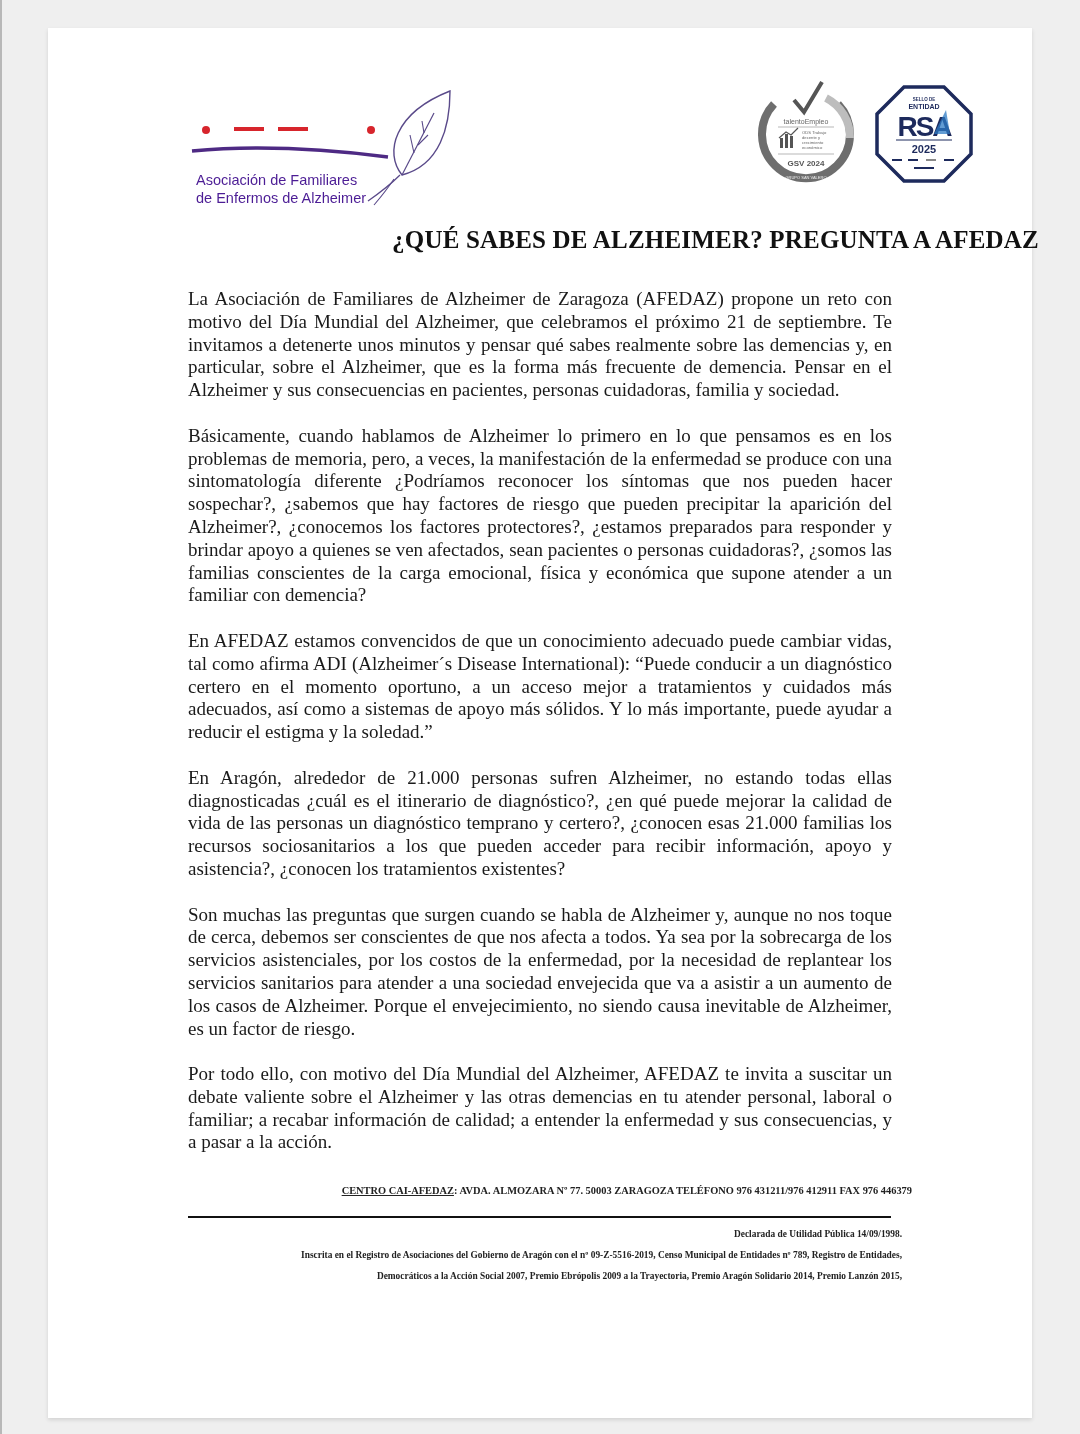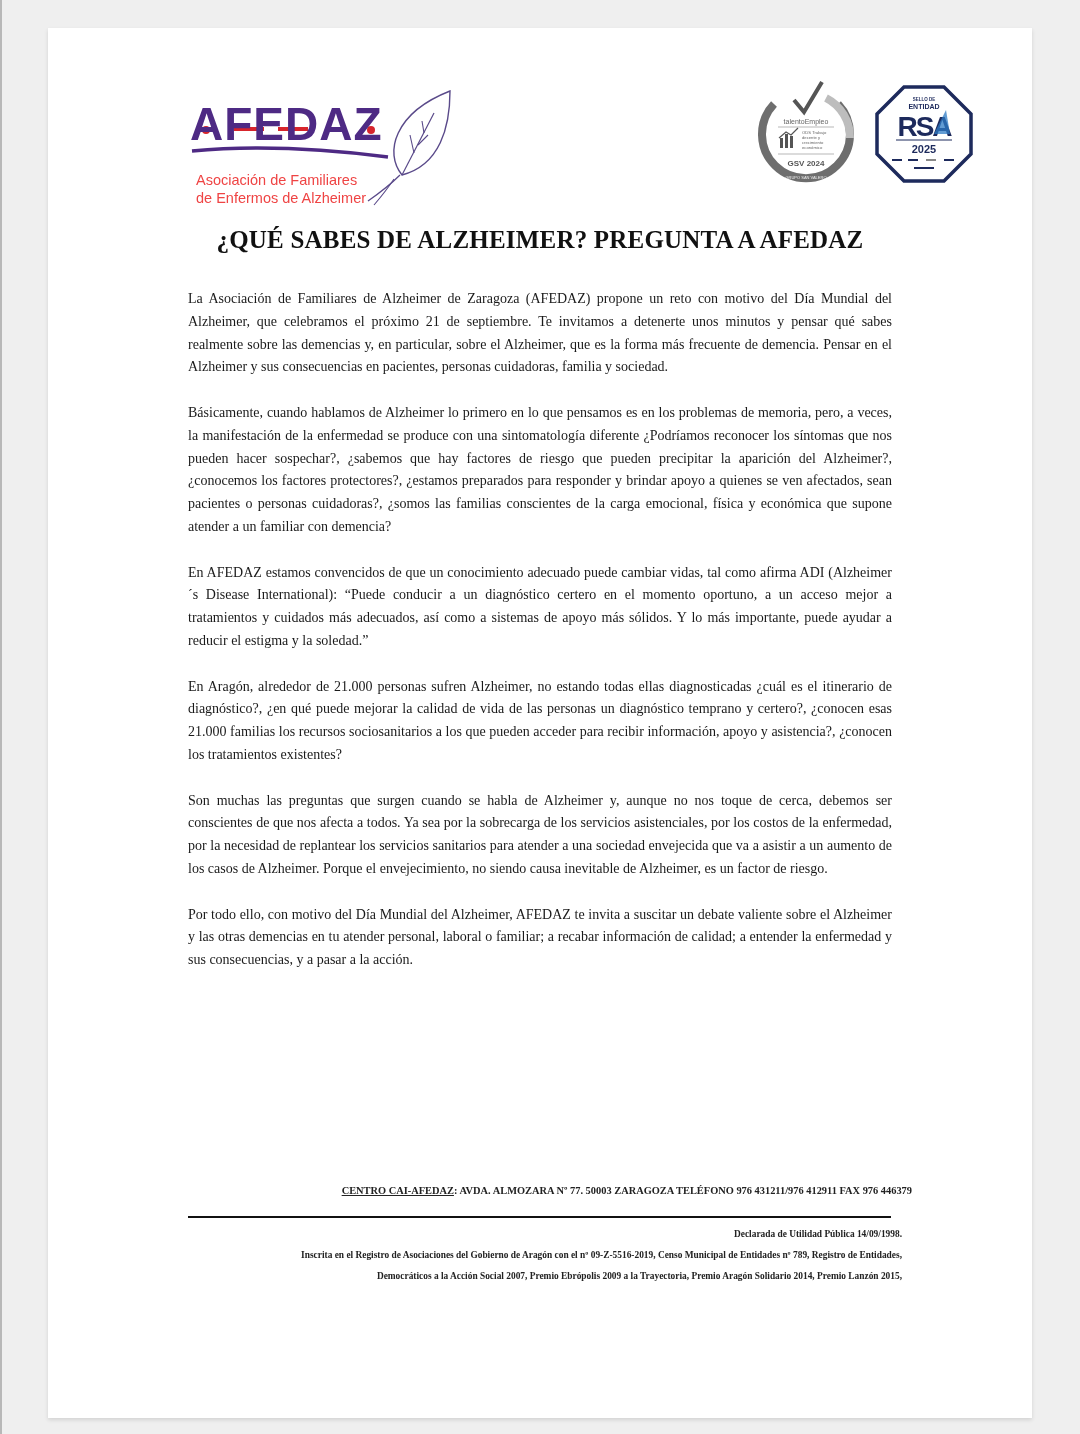--- a/index.html
+++ b/index.html
@@ -24,36 +24,36 @@
     .afedaz-logo { position: absolute; left: 140px; top: 55px; width: 270px; height: 130px; }
     .afedaz-word {
       position: absolute; left: 2px; top: 18px;
       font-family: "Liberation Sans", sans-serif; font-weight: bold;
       font-size: 46px; letter-spacing: 1px; color: #4e2a84;
       line-height: 1;
     }
     .afedaz-sub {
       position: absolute; left: 8px; top: 88px;
       font-family: "Liberation Sans", sans-serif; font-size: 14.5px;
-      color: #ef4444; line-height: 18px;
+      color: #4c1d95; line-height: 18px;
     }
     .afedaz-leaf { position: absolute; left: 0; top: 0; }
 
     .seal-talento { position: absolute; left: 708px; top: 50px; width: 100px; height: 110px; }
     .seal-rsa { position: absolute; left: 826px; top: 56px; width: 100px; height: 100px; }
 
     .title {
       position: absolute; left: 0; width: 984px; top: 198px;
-      text-align: center;
+      text-align: right;
       font-family: "Liberation Serif", serif; font-weight: bold;
-      font-size: 25px; color: #111; letter-spacing: 0.2px;
+      font-size: 25px; color: #111; letter-spacing: 0.2px; padding-left: 7px;
     }
     .body {
       position: absolute; left: 140px; top: 260px; width: 704px;
-      font-size: 14px; line-height: 22.8px; color: #1a1a1a;
+      font-size: 19px; line-height: 22.8px; color: #1a1a1a;
       text-align: justify;
     }
     .body p { margin: 0 0 22.8px 0; }
     .body p.last { margin-bottom: 0; }
     .contact {
       position: absolute; left: 164px; top: 1157px; width: 700px;
       font-size: 10.4px; font-weight: bold; color: #222; white-space: nowrap; text-align: right;
     }
     .contact .u { text-decoration: underline; }
     .rule {
@@ -83,21 +83,20 @@
       <path d="M226 70 L 222 52 M230 62 L 240 52 M236 50 L 234 38" stroke="#5a4a8a" stroke-width="1.1" fill="none"></path>
 
       <path d="M212 92 Q 200 104 180 118" stroke="#5a4a8a" stroke-width="1.3" fill="none"></path>
       <path d="M206 96 Q 198 108 186 122" stroke="#5a4a8a" stroke-width="1.1" fill="none"></path>
 
       <circle cx="18" cy="47" r="4" fill="#d7252c"></circle>
       <rect x="46" y="44" width="30" height="4" fill="#d7252c"></rect>
       <rect x="90" y="44" width="30" height="4" fill="#d7252c"></rect>
       <circle cx="183" cy="47" r="4" fill="#d7252c"></circle>
     </svg>
-    <div class="afedaz-word">AFEDAZ</div>
     <div class="afedaz-sub">
       <div>Asociación de Familiares</div>
       <div>de Enfermos de Alzheimer</div>
     </div>
   </div>
 
   <svg class="seal-talento" viewBox="0 0 100 110" width="100" height="110">
     <path d="M18 26 A 44 44 0 1 0 82 26" stroke="#6e6e6e" stroke-width="8" fill="none"></path>
     <path d="M70 20 A 44 44 0 0 1 94 60" stroke="#bdbdbd" stroke-width="8" fill="none"></path>
     <path d="M38 22 L 48 34 L 66 4" stroke="#555" stroke-width="4" fill="none"></path>

